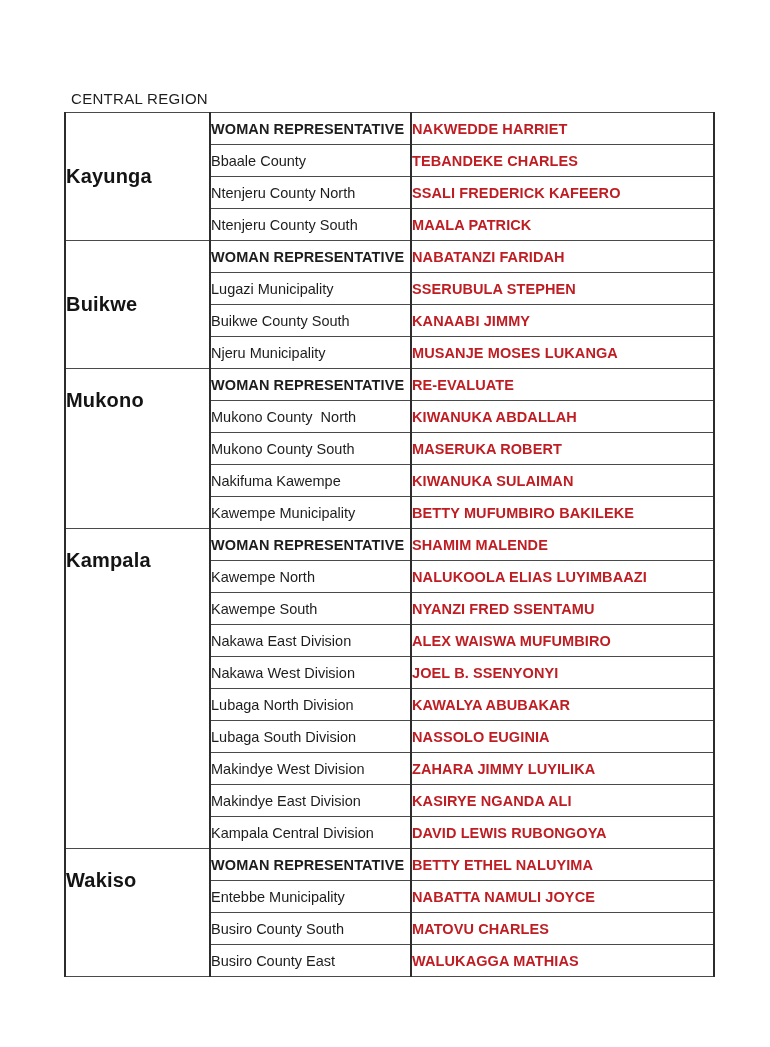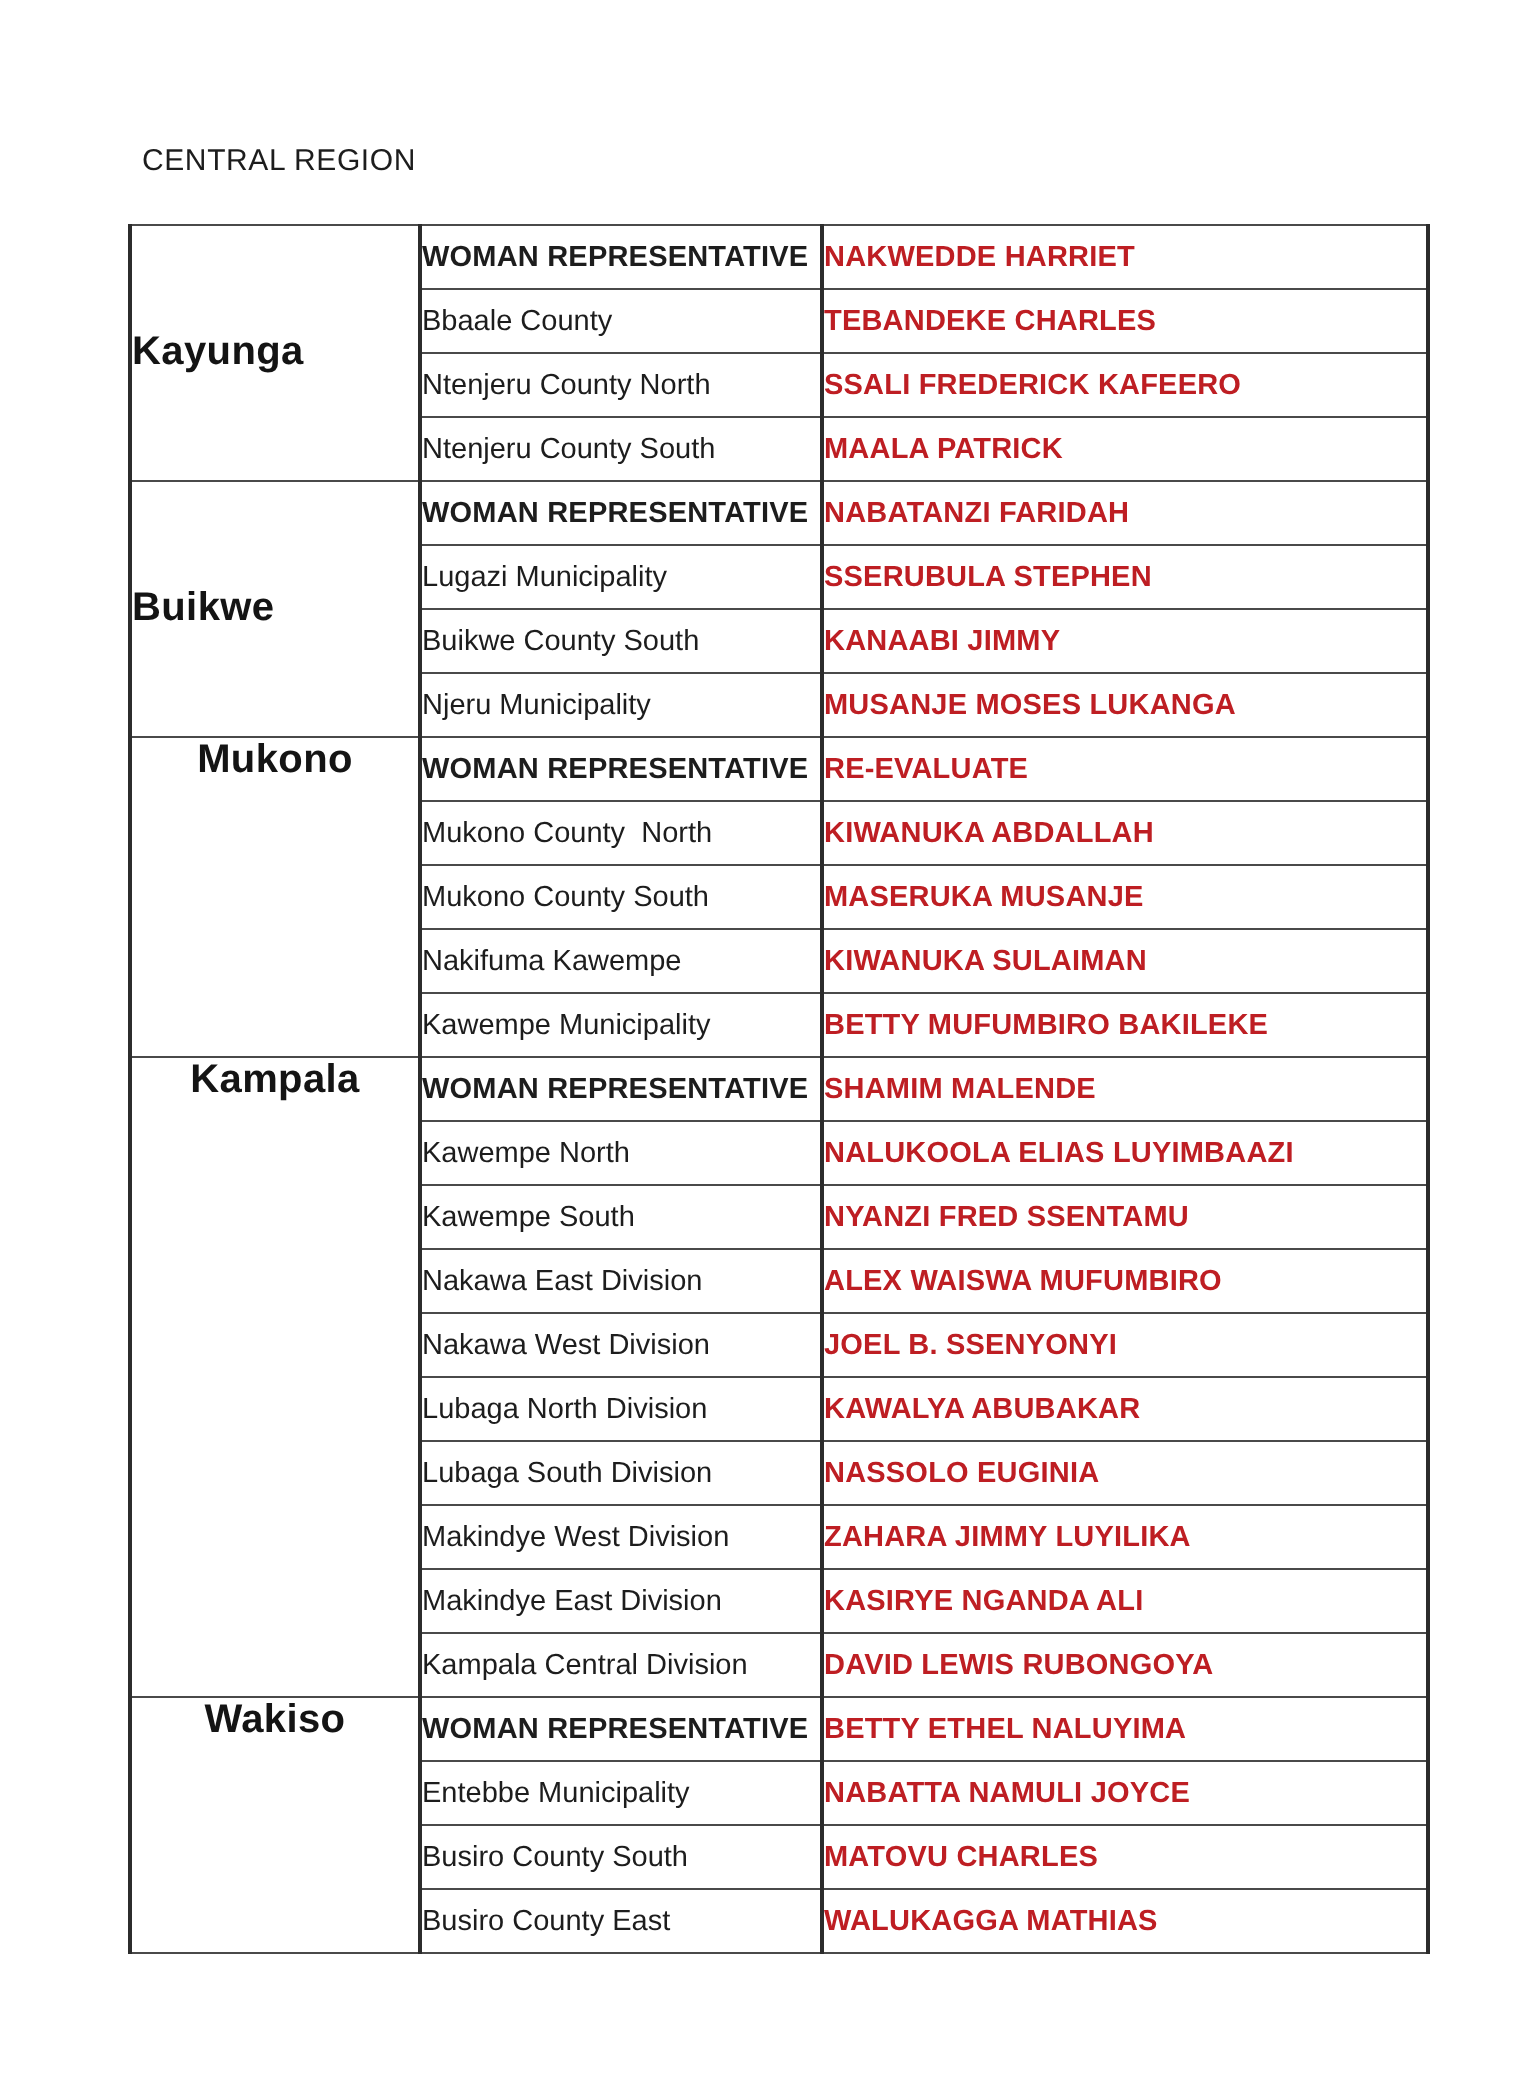--- a/index.html
+++ b/index.html
@@ -11,21 +11,21 @@
   .page {
     position: relative;
     width: 770px;
     height: 1047px;
     background: #ffffff;
     overflow: hidden;
   }
   .doc-title {
     position: absolute;
     left: 71px;
-    top: 72px;
+    top: 90px;
     font-size: 15px;
     font-weight: 400;
     color: var(--ink, #1d1d1d);
     letter-spacing: 0.3px;
     margin: 0;
   }
   table.rep-table {
     position: absolute;
     left: 64px;
     top: 112px;
@@ -46,22 +46,21 @@
   td.district-cell {
     font-size: 20px;
     font-weight: 700;
     color: #141414;
     padding-left: 7px;
     letter-spacing: 0.2px;
     margin-left: 19px;
   }
   td.district-cell.valign-top {
     vertical-align: top;
-    padding-top: 0;
-    text-align: center;
+    padding-top: 20px;
   }
   td.constituency-cell {
     font-size: 14.5px;
     color: var(--ink, #1d1d1d);
     padding-left: 9px;
   }
   td.constituency-cell.emphasis {
     font-weight: 700;
     letter-spacing: 0.1px;
   }
@@ -128,21 +127,21 @@
           <td class="district-cell valign-top" rowspan="5"><span class="cell-text">Mukono</span></td>
           <td class="constituency-cell emphasis"><span class="cell-text">WOMAN REPRESENTATIVE</span></td>
           <td class="representative-cell"><span class="cell-text">RE-EVALUATE</span></td>
         </tr>
         <tr>
           <td class="constituency-cell"><span class="cell-text">Mukono County  North</span></td>
           <td class="representative-cell"><span class="cell-text">KIWANUKA ABDALLAH</span></td>
         </tr>
         <tr>
           <td class="constituency-cell"><span class="cell-text">Mukono County South</span></td>
-          <td class="representative-cell"><span class="cell-text">MASERUKA MUSANJE</span></td>
+          <td class="representative-cell"><span class="cell-text">MASERUKA ROBERT</span></td>
         </tr>
         <tr>
           <td class="constituency-cell"><span class="cell-text">Nakifuma Kawempe</span></td>
           <td class="representative-cell"><span class="cell-text">KIWANUKA SULAIMAN</span></td>
         </tr>
         <tr>
           <td class="constituency-cell"><span class="cell-text">Kawempe Municipality</span></td>
           <td class="representative-cell"><span class="cell-text">BETTY MUFUMBIRO BAKILEKE</span></td>
         </tr>
         <tr>

